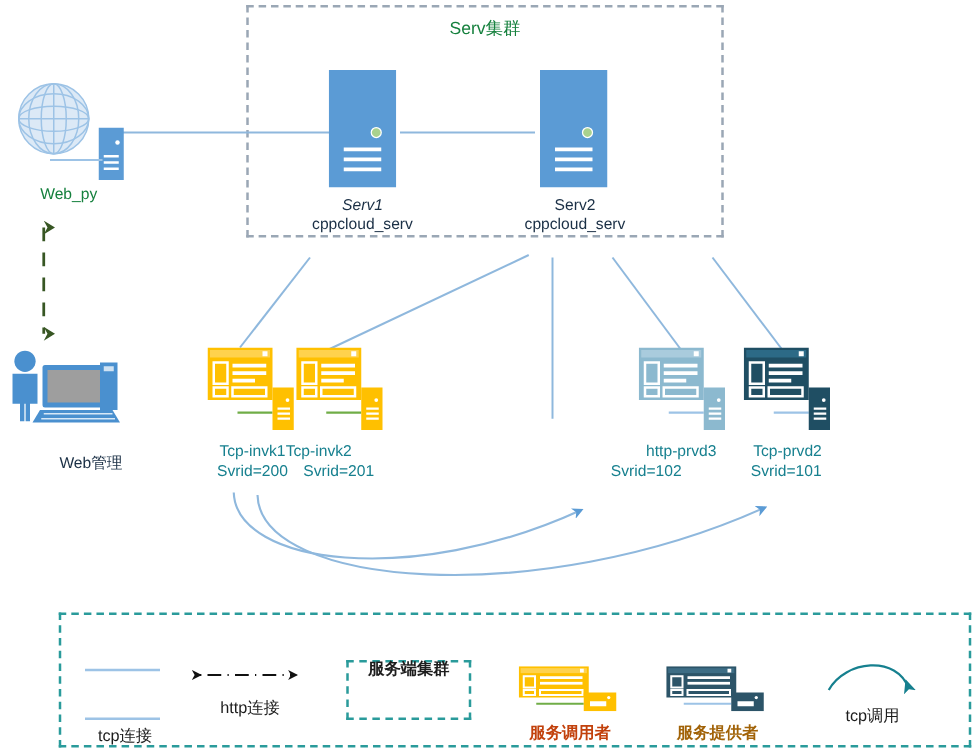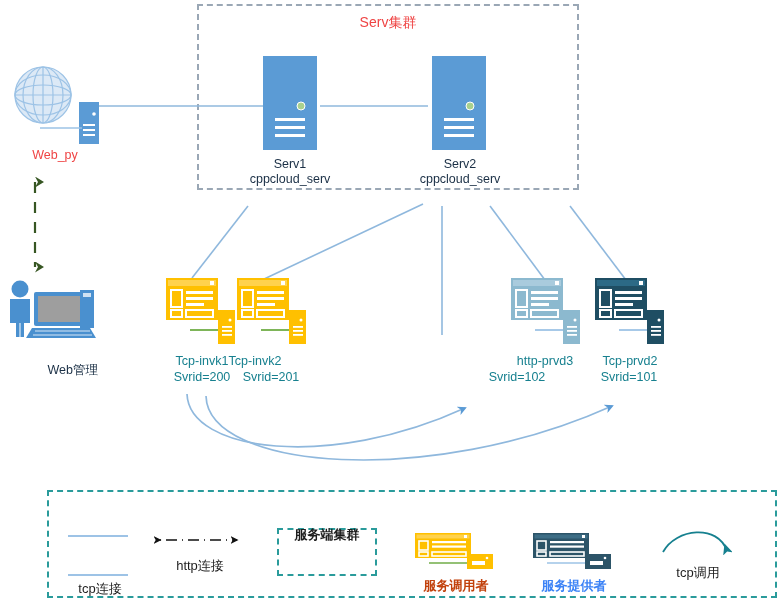--- a/index.html
+++ b/index.html
@@ -13,24 +13,24 @@
   #canvas{position:absolute;left:0;top:0;width:781px;height:604px;}
   .lyr{position:absolute;left:0;top:0;width:781px;height:604px;pointer-events:none;}
   .node{position:absolute;}
   .lbl{position:absolute;text-align:center;line-height:15px;white-space:nowrap;}
 
   .lbl-node{
     color:#1f7a8c;color:#17808f;
     font-weight:normal;font-size:12.5px;
   }
   .lbl-dark{color:#1a2f45;font-size:12.5px;}
-  .lbl-blue{color:#ef4444;font-size:13px;}
+  .lbl-blue{color:#15803d;font-size:13px;}
   .lbl-legend{color:#1d1d1d;font-size:13px;}
   .lbl-legend-orange{color:#c2410c;font-weight:bold;font-size:13px;}
-  .lbl-legend-teal{color:#3b82f6;font-weight:bold;font-size:13px;}
+  .lbl-legend-teal{color:#a16207;font-weight:bold;font-size:13px;}
 
   .cluster-box{
     position:absolute;
     border:2px dashed #9aa7b5;
     box-sizing:border-box;
   }
   .legend-box{
     position:absolute;
     border:2px dashed #2a9b9b;
     box-sizing:border-box;
@@ -154,21 +154,21 @@
     <svg width="54" height="94">
       <rect x="0" y="0" width="54" height="94" fill="#5b9bd5"></rect>
       <circle cx="38" cy="50" r="4" fill="#a9d18e" stroke="#ffffff" stroke-width="1"></circle>
       <g fill="#ffffff">
         <rect x="12" y="62" width="30" height="3"></rect>
         <rect x="12" y="70" width="30" height="3"></rect>
         <rect x="12" y="78" width="30" height="3"></rect>
       </g>
     </svg>
   </div>
-  <div class="lbl lbl-dark" style="left:240px;top:157px;width:100px;">Serv1</div>
+  <div class="lbl lbl-dark" style="left:240px;top:157px;width:100px;font-style:italic;">Serv1</div>
   <div class="lbl lbl-dark" style="left:240px;top:172px;width:100px;">cppcloud_serv</div>
 
   <div class="node" style="left:432px;top:56px;width:54px;height:94px;">
     <svg width="54" height="94">
       <rect x="0" y="0" width="54" height="94" fill="#5b9bd5"></rect>
       <circle cx="38" cy="50" r="4" fill="#a9d18e" stroke="#ffffff" stroke-width="1"></circle>
       <g fill="#ffffff">
         <rect x="12" y="62" width="30" height="3"></rect>
         <rect x="12" y="70" width="30" height="3"></rect>
         <rect x="12" y="78" width="30" height="3"></rect>

